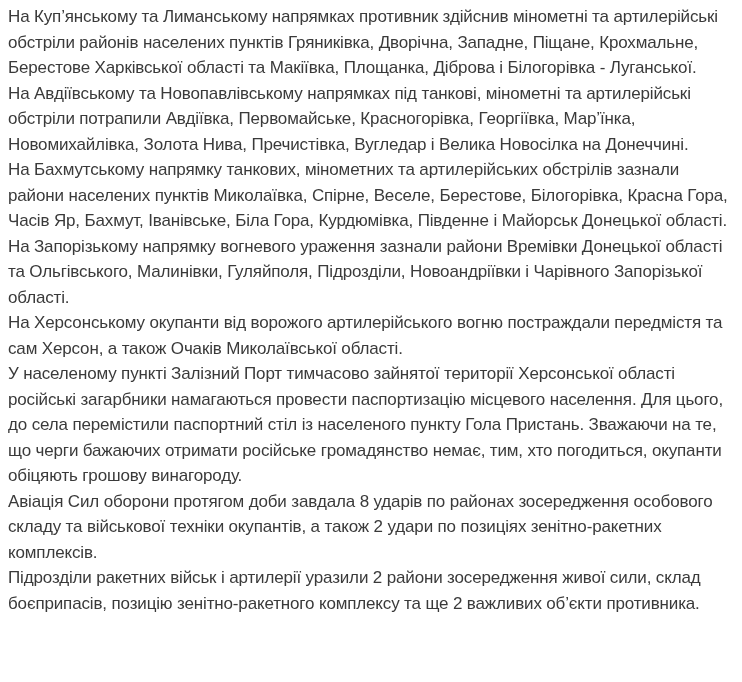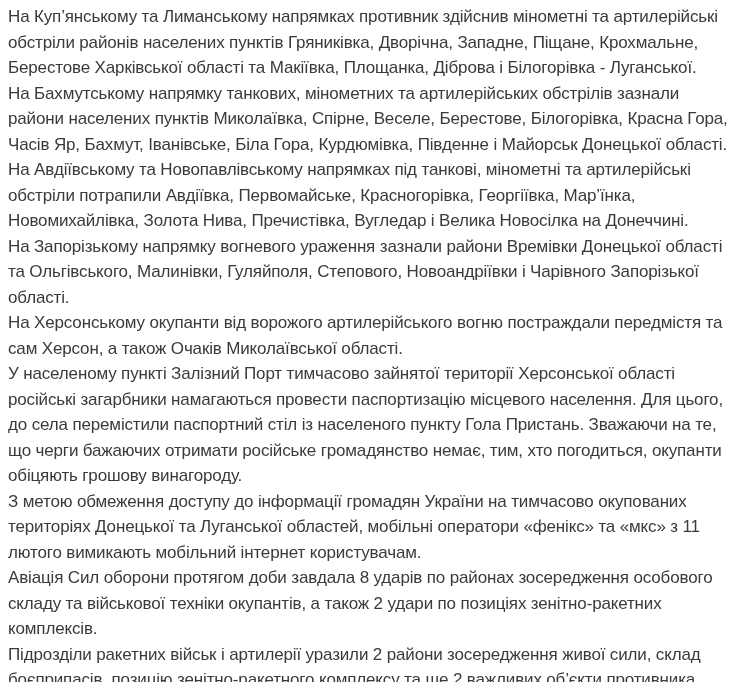--- a/index.html
+++ b/index.html
@@ -25,21 +25,20 @@
     margin: 0;
     padding: 0;
     font-weight: 400;
   }
 </style>
 </head>
 <body>
 
 <main class="report-page">
   <p>На Куп’янському та Лиманському напрямках противник здійснив мінометні та артилерійські обстріли районів населених пунктів Гряниківка, Дворічна, Западне, Піщане, Крохмальне, Берестове Харківської області та Макіївка, Площанка, Діброва і Білогорівка - Луганської.</p>
+  <p>На Авдіївському та Новопавлівському напрямках під танкові, мінометні та артилерійські обстріли потрапили Авдіївка, Первомайське, Красногорівка, Георгіївка, Мар’їнка, Новомихайлівка, Золота Нива, Пречистівка, Вугледар і Велика Новосілка на Донеччині.</p>
   <p>На Бахмутському напрямку танкових, мінометних та артилерійських обстрілів зазнали райони населених пунктів Миколаївка, Спірне, Веселе, Берестове, Білогорівка, Красна Гора, Часів Яр, Бахмут, Іванівське, Біла Гора, Курдюмівка, Південне і Майорськ Донецької області.</p>
-  <p>На Авдіївському та Новопавлівському напрямках під танкові, мінометні та артилерійські обстріли потрапили Авдіївка, Первомайське, Красногорівка, Георгіївка, Мар’їнка, Новомихайлівка, Золота Нива, Пречистівка, Вугледар і Велика Новосілка на Донеччині.</p>
-  <p>На Запорізькому напрямку вогневого ураження зазнали райони Времівки Донецької області та Ольгівського, Малинівки, Гуляйполя, Степового, Новоандріївки і Чарівного Запорізької області.</p>
+  <p>На Запорізькому напрямку вогневого ураження зазнали райони Времівки Донецької області та Ольгівського, Малинівки, Гуляйполя, Підрозділи, Новоандріївки і Чарівного Запорізької області.</p>
   <p>На Херсонському окупанти від ворожого артилерійського вогню постраждали передмістя та сам Херсон, а також Очаків Миколаївської області.</p>
   <p>У населеному пункті Залізний Порт тимчасово зайнятої території Херсонської області російські загарбники намагаються провести паспортизацію місцевого населення. Для цього, до села перемістили паспортний стіл із населеного пункту Гола Пристань. Зважаючи на те, що черги бажаючих отримати російське громадянство немає, тим, хто погодиться, окупанти обіцяють грошову винагороду.</p>
-  <p>З метою обмеження доступу до інформації громадян України на тимчасово окупованих територіях Донецької та Луганської областей, мобільні оператори «фенікс» та «мкс» з 11 лютого вимикають мобільний інтернет користувачам.</p>
   <p>Авіація Сил оборони протягом доби завдала 8 ударів по районах зосередження особового складу та військової техніки окупантів, а також 2 удари по позиціях зенітно-ракетних комплексів.</p>
   <p>Підрозділи ракетних військ і артилерії уразили 2 райони зосередження живої сили, склад боєприпасів, позицію зенітно-ракетного комплексу та ще 2 важливих об’єкти противника.</p>
 </main>
 
 </body></html>

